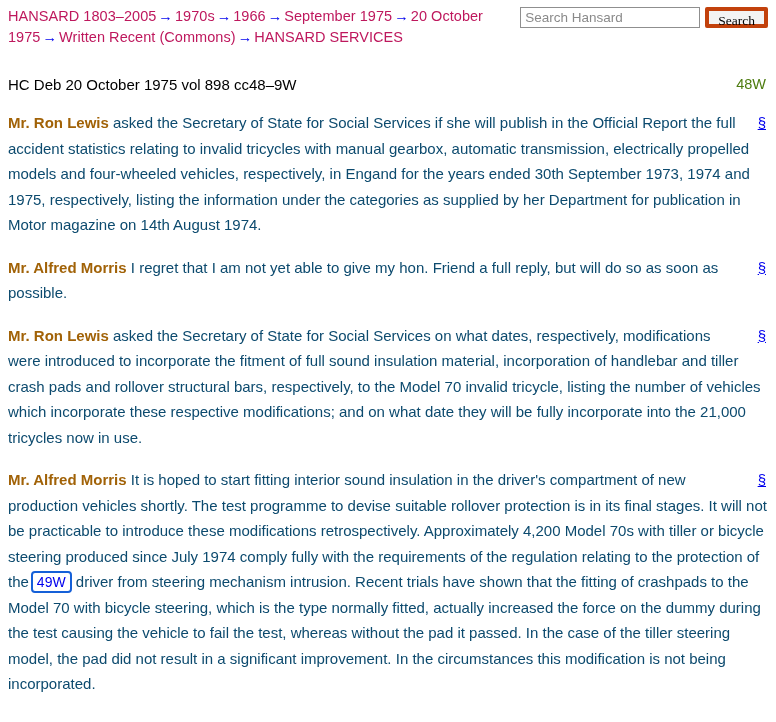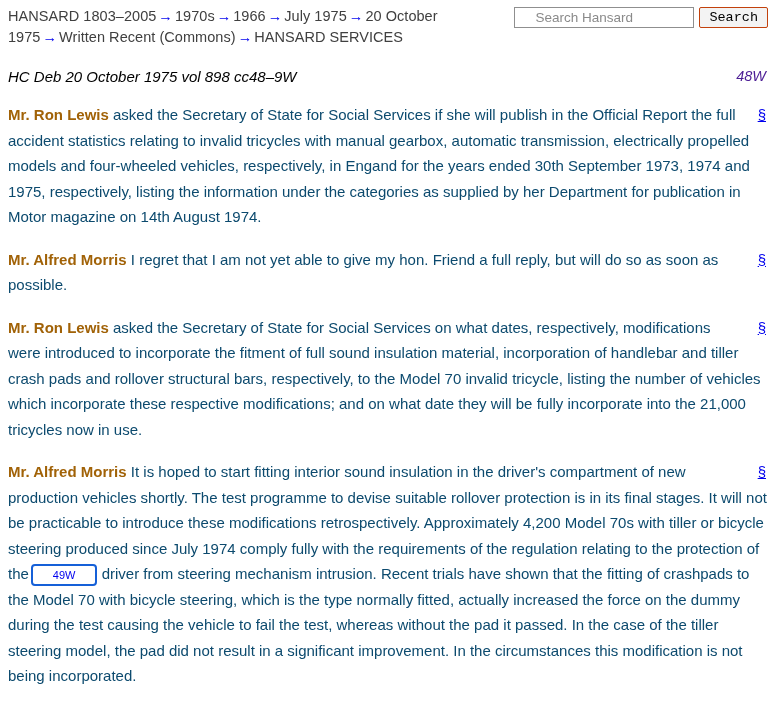--- a/index.html
+++ b/index.html
@@ -30,21 +30,21 @@
     min-height: 46px;
   }
   .breadcrumb {
     width: 500px;
     font-size: 14.5px;
     line-height: 21px;
     color: #0000ee;
     letter-spacing: 0.05px;
   }
   .breadcrumb a {
-    color: #404040;
+    color: #be185d;
     text-decoration: none;
     cursor: pointer;
   }
   .breadcrumb .sep {
     color: #0000ee;
     padding: 0 2px;
   }
 
   .search-area {
     position: absolute;
@@ -53,64 +53,63 @@
     display: flex;
     align-items: flex-start;
     gap: 5px;
   }
   .search-input {
     width: 180px;
     height: 21px;
     font-family: "Liberation Sans", sans-serif;
     font-size: 13.5px;
     color: #000;
-    padding: 1px 20px;
+    padding: 1px 4px;
     border: 1px solid #8f8f8f;
     background: #ffffff;
     border-radius: 0;
     outline: none;
   }
   .search-input::placeholder {
     color: #8a8a8a;
     opacity: 1;
   }
   .search-button {
     height: 21px;
-    font-family: Liberation Mono, monospace;
+    font-family: Liberation Serif, serif;
     font-size: 13.5px;
     color: #000;
     padding: 0 9px;
-    border: 1px solid #c2410c;
+    border: 4px solid #c2410c;
     background: #f3f3f3;
     border-radius: 2px;
     cursor: pointer;
     line-height: 19px;
   }
 
   
   .doc-title {
     font-size: 17px;
     font-weight: bold;
     margin: 12px 0 0 0;
     letter-spacing: 0.1px;
   }
   .citation-row {
     position: relative;
-    margin-top: 16px;
-    font-size: 15px;
-    font-style: italic;
+    margin-top: 24px;
+    font-size: 15px;
   }
   .citation {
     display: inline;
   }
   .col-ref-top {
     position: absolute;
     right: 2px;
     top: 0;
-    color: #4c1d95;
+    color: #4d7c0f;
     font-size: 14.5px;
     cursor: pointer;
   }
 
   
   .speech {
     position: relative;
     margin-top: 17px;
     line-height: 25.5px;
     font-size: 15px;
@@ -138,37 +137,37 @@
     float: right;
     width: 26px;
     height: 25px;
   }
 
   .col-ref-inline {
     display: inline-block;
     color: #0000ee;
     border: 2px solid #1560d8;
     border-radius: 4px;
-    padding: 0px 20px;
+    padding: 0px 4px;
     line-height: 18px;
-    font-size: 11px;
+    font-size: 14px;
     margin: 0 0 0 2px;
     vertical-align: baseline;
     cursor: pointer;
   }
 </style>
 </head>
 <body>
 
 <div class="page">
 
   <div class="topbar">
 
     <div class="breadcrumb">
-      <a>HANSARD 1803–2005</a><span class="sep">→</span><a>1970s</a><span class="sep">→</span><a>1966</a><span class="sep">→</span><a>July 1975</a><span class="sep">→</span><a>20 October 1975</a><span class="sep">→</span><a>Written Recent (Commons)</a><span class="sep">→</span><a>HANSARD SERVICES</a>
+      <a>HANSARD 1803–2005</a><span class="sep">→</span><a>1970s</a><span class="sep">→</span><a>1966</a><span class="sep">→</span><a>September 1975</a><span class="sep">→</span><a>20 October 1975</a><span class="sep">→</span><a>Written Recent (Commons)</a><span class="sep">→</span><a>HANSARD SERVICES</a>
     </div>
 
     <div class="search-area">
       <input class="search-input" type="text" placeholder="Search Hansard" style="">
       <button class="search-button">Search</button>
     </div>
 
   </div>
 
 

